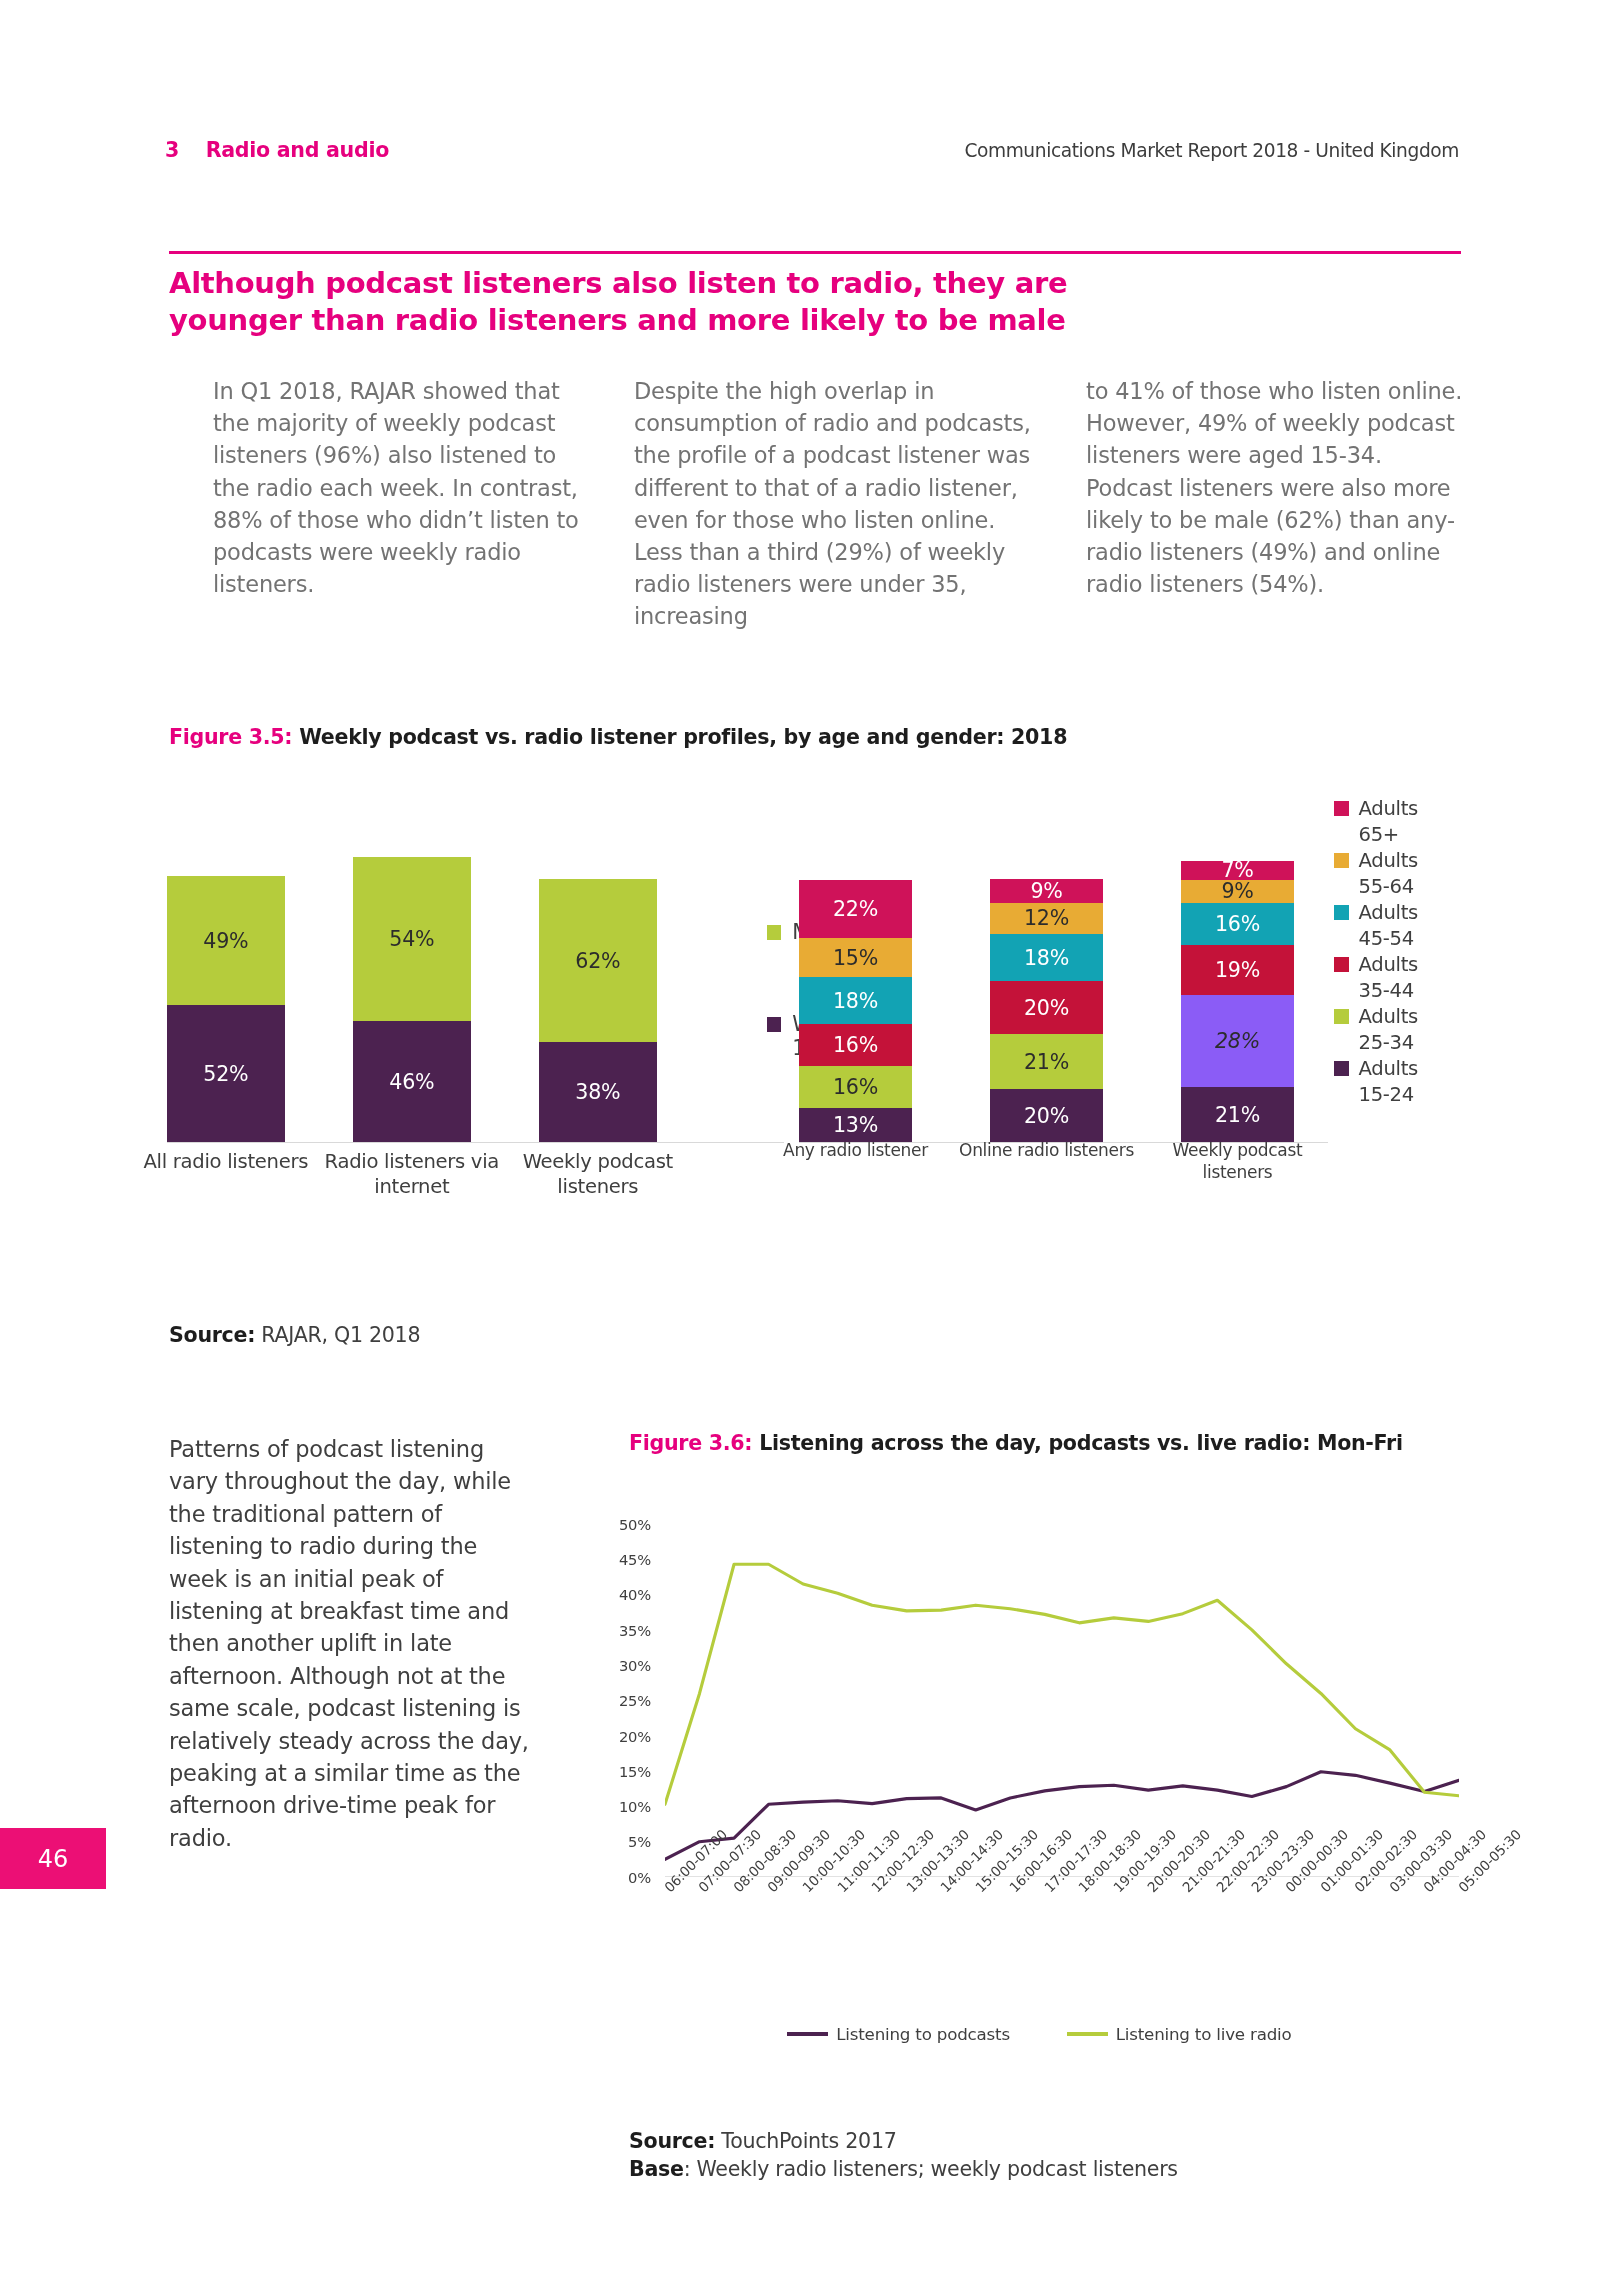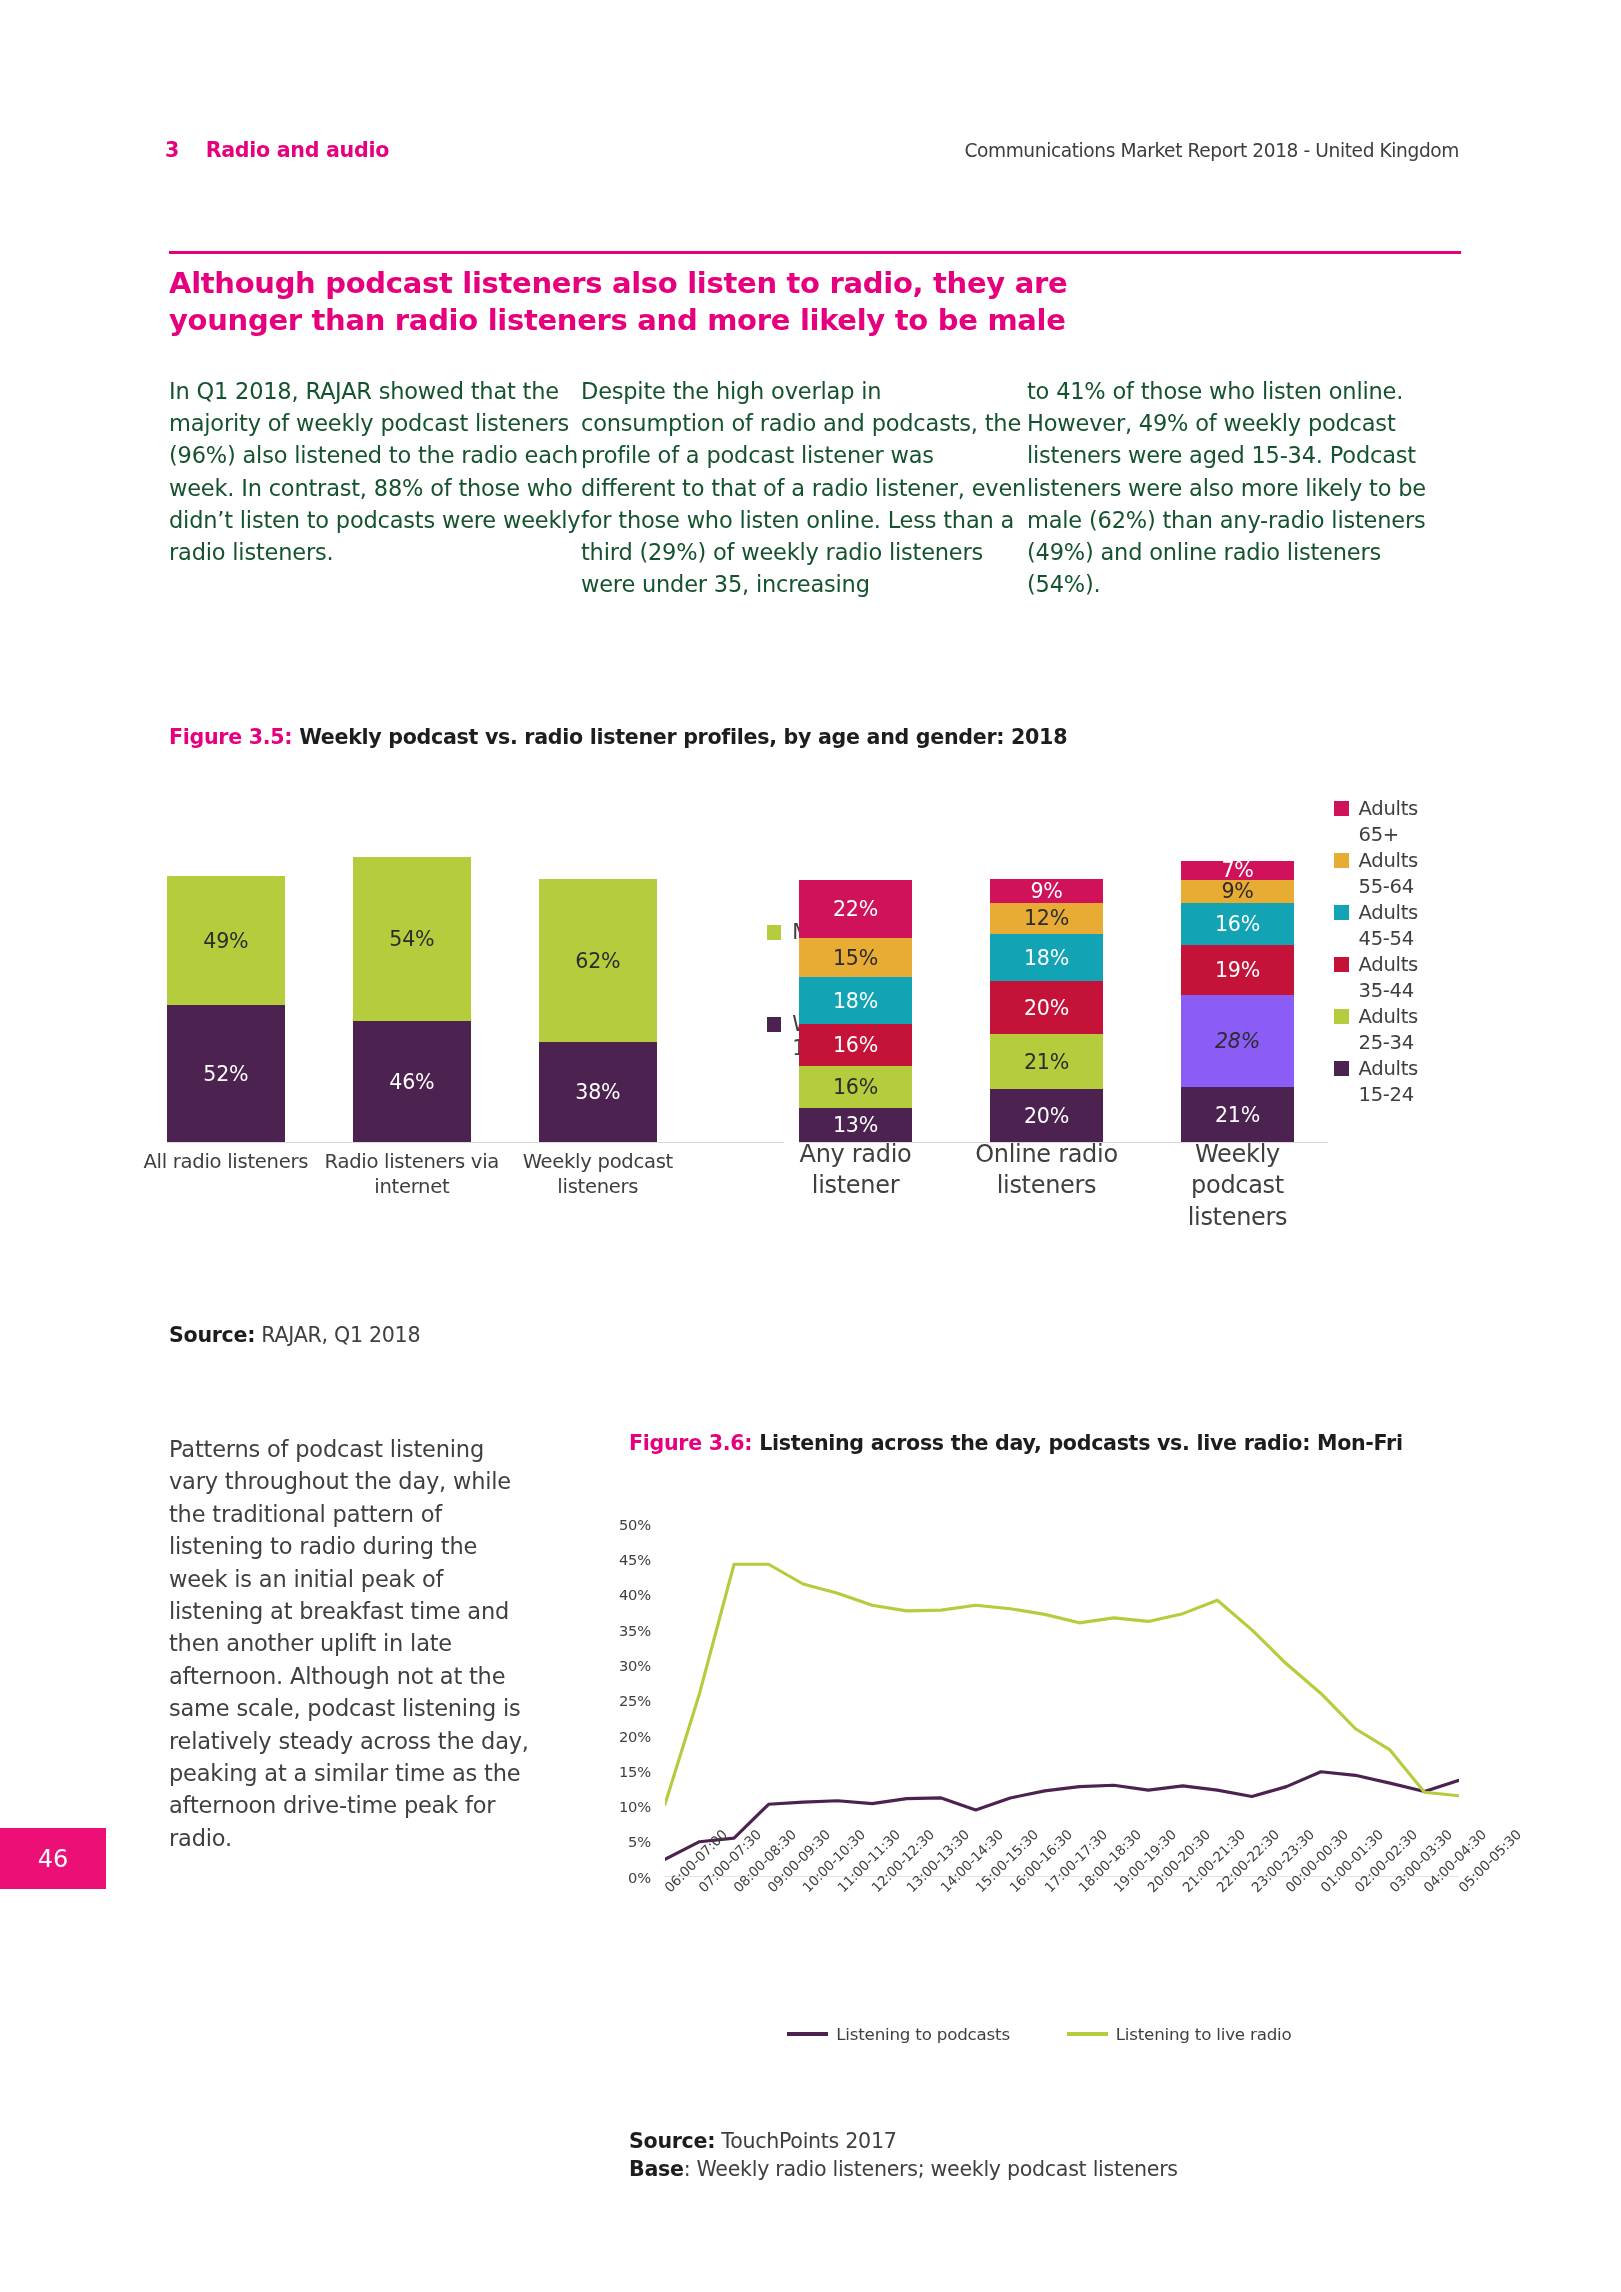--- a/index.html
+++ b/index.html
@@ -18,21 +18,21 @@
 
   
   .rule{position:absolute;left:169px;top:251px;width:1292px;height:2.9px;background:#e6007e;}
   h1.headline{
     position:absolute;left:169px;top:265px;width:1029px;margin:0;
     color:#e6007e;font-size:29px;font-weight:bold;line-height:1.28;letter-spacing:-0.3px;
   }
 
   
   .cols{position:absolute;left:169px;top:375px;width:1294px;display:flex;gap:0;}
-  .col{font-size:22.5px;line-height:1.43;color:#14532d;letter-spacing:-0.2px;}
+  .col{font-size:22.5px;line-height:1.43;color:#737373;letter-spacing:-0.2px;margin-left:44px;}
   .col.c1{width:412px;}
   .col.c2{width:446px;}
   .col.c3{width:412px;}
 
   
   .figcap{position:absolute;font-size:20.6px;font-weight:bold;letter-spacing:-0.3px;color:#1d1d1d;}
   .figcap .lbl{color:#e6007e;}
   #figcap35{left:169px;top:725px;}
   #figcap36{left:629px;top:1431px;}
 
@@ -52,21 +52,21 @@
   .genderLegend{position:absolute;left:600px;top:0;width:137px;}
   .glrow{position:absolute;display:flex;align-items:flex-start;gap:10.8px;font-size:20.6px;color:#3f3f3f;letter-spacing:-0.3px;}
   .swatch{width:14.7px;height:14.7px;flex:0 0 14.7px;margin-top:4.9px;}
 
   
   .ageChart{position:absolute;left:642px;top:-9.8px;width:667px;height:441px;}
   .ageChart .axis{position:absolute;left:0;bottom:92px;width:529px;height:1px;background:#d9d9d9;}
   .abar{position:absolute;bottom:93px;width:113px;}
   .aseg{width:100%;display:flex;align-items:center;justify-content:center;
         font-size:20.6px;letter-spacing:-0.3px;}
-  .acat{position:absolute;top:345px;width:181px;text-align:center;font-size:24px;
+  .acat{position:absolute;top:345px;width:181px;text-align:center;font-size:17px;
         color:#3f3f3f;line-height:1.3;letter-spacing:-0.3px;}
   .ageLegend{position:absolute;left:535px;top:2px;width:127px;}
   .alrow{position:absolute;display:flex;align-items:flex-start;gap:9.8px;font-size:19.6px;
          color:#3f3f3f;line-height:1.3;letter-spacing:-0.3px;}
 
   .srcline{position:absolute;font-size:20.6px;color:#3f3f3f;letter-spacing:-0.3px;}
   .srcline b{color:#1d1d1d;}
   #src35{left:169px;top:1323px;}
 
   

